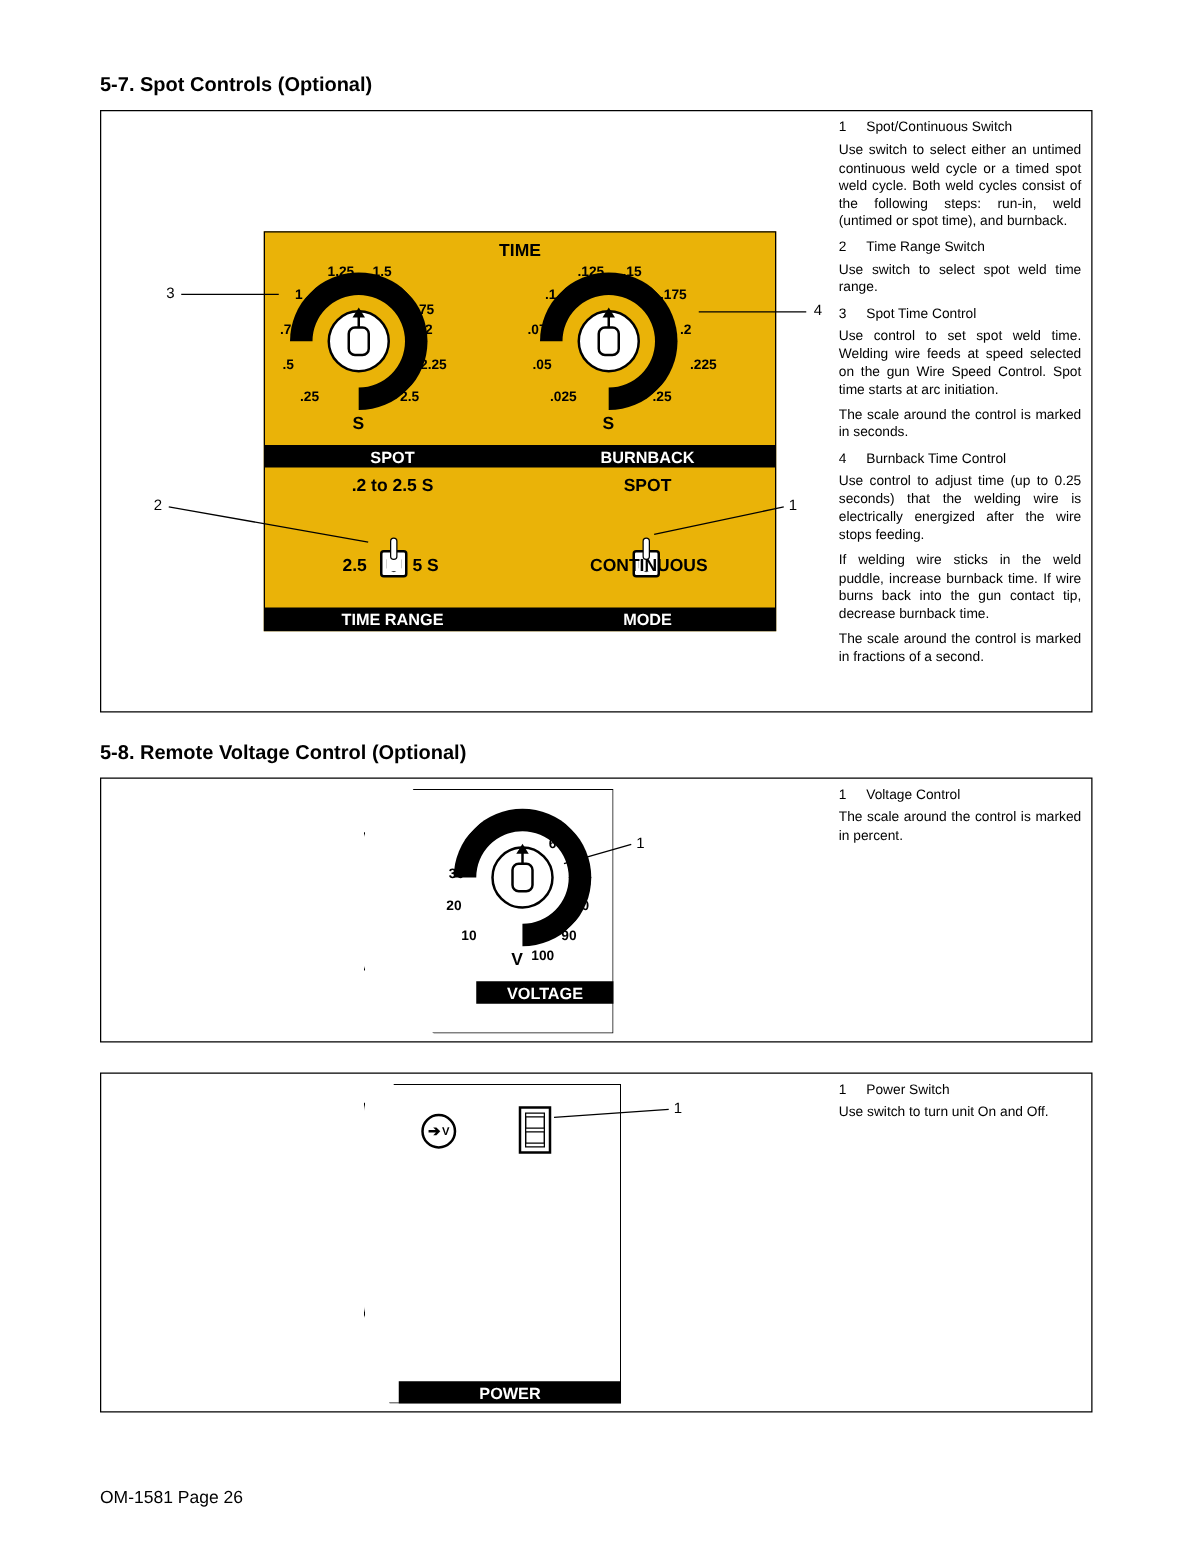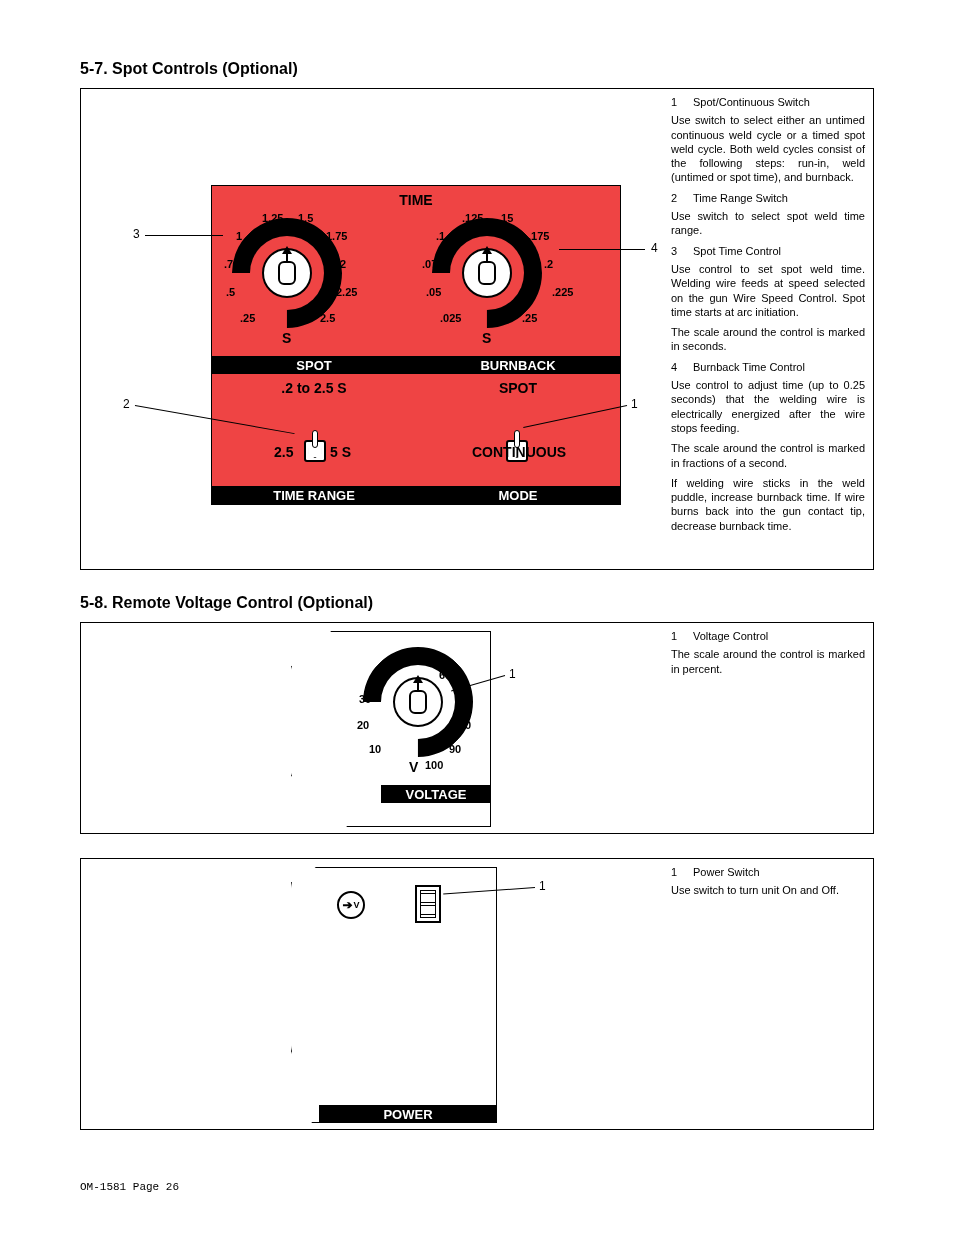--- a/index.html
+++ b/index.html
@@ -38,21 +38,21 @@
   .callout-num { width: 8px; }
   .callout-name { flex: 1; }
 
   
   .diag57 { height: 480px; position: relative; }
   .panel57 {
     position: absolute;
     left: 130px; top: 96px;
     width: 410px; height: 320px;
     border: 1px solid #000;
-    background: #ef4444;
+    background: #eab308;
   }
   .black-bar {
     background: #000; color: #fff; font-weight: bold;
     text-align: center; font-size: 13px;
     display: flex; align-items: center; justify-content: center;
   }
   .bar-top { position: absolute; left: 0; bottom: 130px; width: 100%; height: 18px; }
   .bar-top > div { flex: 1; }
   .bar-bot { position: absolute; left: 0; bottom: 0; width: 100%; height: 18px; }
   .bar-bot > div { flex: 1; }
@@ -178,23 +178,22 @@
   .vjack {
     position: absolute; left: 46px; top: 24px;
     width: 28px; height: 28px; border: 2px solid #000; border-radius: 50%;
     display: flex; align-items: center; justify-content: center;
     font-size: 9px; font-weight: bold;
   }
   .vjack .arrow { font-size: 12px; margin-right: 1px; }
 
   .footer {
     position: absolute;
-    left: 80px; bottom: 42px;
-    font-size: 11px;
-    font-family: Liberation Mono, monospace;
+    left: 80px; bottom: 30px;
+    font-size: 14px;
   }
 </style>
 </head>
 <body>
 
 <div class="section">
   <div class="section-heading">5-7.  Spot Controls (Optional)</div>
   <div class="section-body">
     <div class="diagram-col diag57">
       <div class="panel57">
@@ -208,21 +207,21 @@
           <div class="ptr-line"></div>
           <div class="knob-inner"></div>
         </div>
 
         <span class="scale-label" style="left:28px; top:126px">.25</span>
         <span class="scale-label" style="left:14px; top:100px">.5</span>
         <span class="scale-label" style="left:12px; top:72px">.75</span>
         <span class="scale-label" style="left:24px; top:44px">1</span>
         <span class="scale-label" style="left:50px; top:26px">1.25</span>
         <span class="scale-label" style="left:86px; top:26px">1.5</span>
-        <span class="scale-label" style="left:114px; top:44px">1.75</span>
+        <span class="scale-label" style="left:114px; top:56px">1.75</span>
         <span class="scale-label" style="left:128px; top:72px">2</span>
         <span class="scale-label" style="left:124px; top:100px">2.25</span>
         <span class="scale-label" style="left:108px; top:126px">2.5</span>
         <span class="unit-s" style="left:70px; top:144px">S</span>
 
         <div class="dial dial-r">
           <div class="arc"></div>
           <div class="knob-outer"></div>
           <div class="pointer"></div>
           <div class="ptr-line"></div>
@@ -303,22 +302,22 @@
         <span class="callout-num">3</span>
         <span class="callout-name">Spot Time Control</span>
       </div>
       <p>Use control to set spot weld time. Welding wire feeds at speed selected on the gun Wire Speed Control. Spot time starts at arc initiation.</p>
       <p>The scale around the control is marked in seconds.</p>
       <div class="callout-label">
         <span class="callout-num">4</span>
         <span class="callout-name">Burnback Time Control</span>
       </div>
       <p>Use control to adjust time (up to 0.25 seconds) that the welding wire is electrically energized after the wire stops feeding.</p>
+      <p>If welding wire sticks in the weld puddle, increase burnback time. If wire burns back into the gun contact tip, decrease burnback time.</p>
       <p>The scale around the control is marked in fractions of a second.</p>
-      <p>If welding wire sticks in the weld puddle, increase burnback time. If wire burns back into the gun contact tip, decrease burnback time.</p>
     </div>
   </div>
 </div>
 
 <div class="section">
   <div class="section-heading">5-8.  Remote Voltage Control (Optional)</div>
   <div class="section-body">
     <div class="diagram-col diag58">
 
       <div class="panel58-clip">

